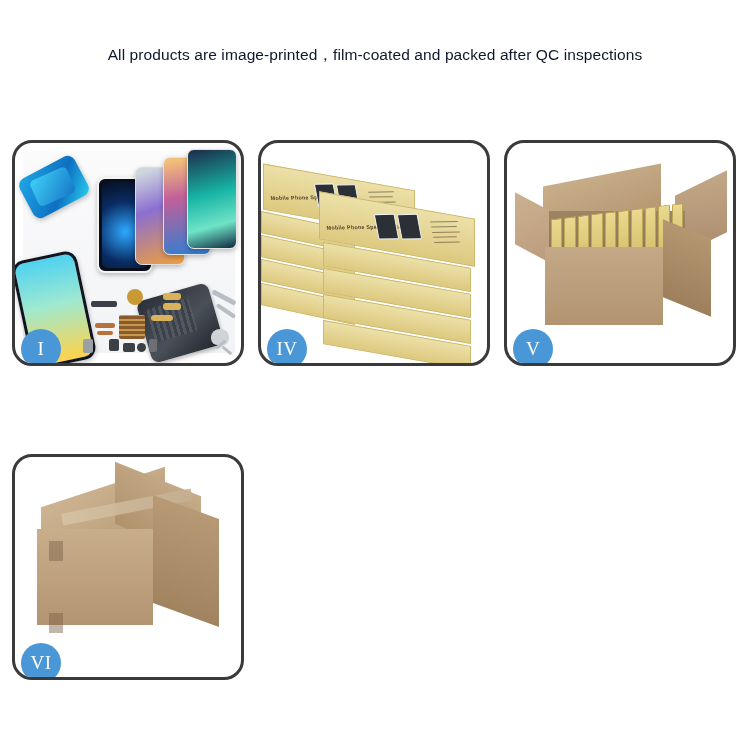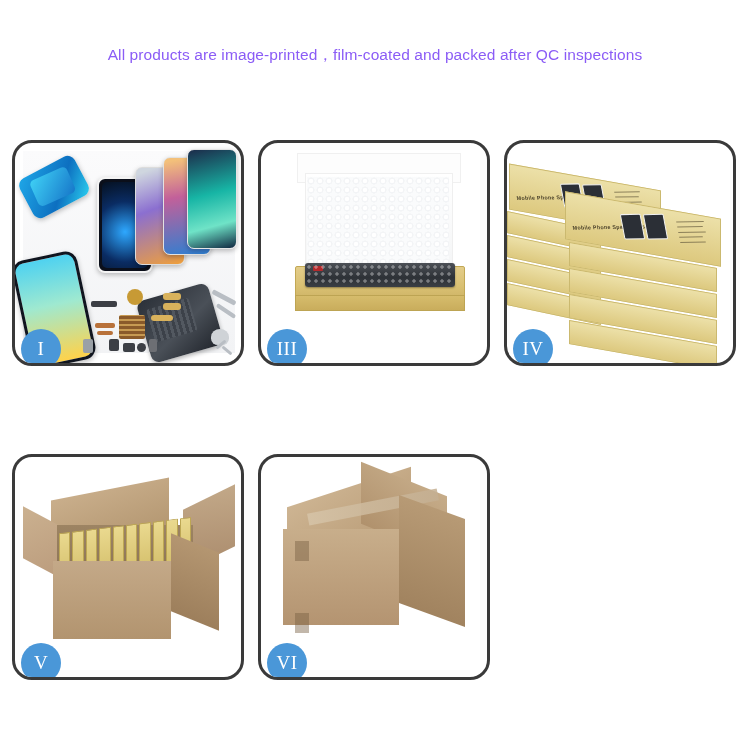--- a/index.html
+++ b/index.html
@@ -9,21 +9,21 @@
     font-family:"Liberation Sans", sans-serif;
     overflow:hidden;
     position:relative;
   }
   .header{width:100%;text-align:center;padding-top:34px;box-sizing:border-box;}
   .title{
     font-size:33px;font-weight:700;letter-spacing:1.6px;color:#111;
     line-height:1.05;white-space:nowrap;
   }
   .subtitle{
-    margin-top:11px;font-size:15.5px;color:#8b5cf6;letter-spacing:.1px;white-space:nowrap;
+    margin-top:11px;font-size:15.5px;color:#0f172a;letter-spacing:.1px;white-space:nowrap;
   }
   .grid{
     position:absolute;left:12px;top:140px;width:726px;
     display:grid;grid-template-columns:repeat(3,232px);
     grid-column-gap:14px;grid-row-gap:88px;
   }
   .panel{
     position:relative;width:232px;height:226px;
     border:3px solid #3a3a3a;border-radius:20px;
     background:#ffffff;overflow:hidden;box-sizing:border-box;
@@ -182,33 +182,20 @@
       <div class="tool" style="left:196px;top:152px;width:26px;height:5px;transform:rotate(28deg);"></div>
       <div class="tool" style="left:200px;top:166px;width:22px;height:4px;transform:rotate(34deg);"></div>
       <div class="tool" style="left:196px;top:186px;width:18px;height:16px;background:#cfd3d7;border-radius:50% 50% 40% 40%;"></div>
       <div class="tool" style="left:200px;top:200px;width:12px;height:3px;transform:rotate(-40deg);"></div>
       <div class="tool" style="left:206px;top:206px;width:12px;height:3px;transform:rotate(40deg);"></div>
     </div>
     <div class="badge">I</div>
   </div>
 
 
-  <div class="panel">
-    <div class="stage">
-      <div class="p3lid"></div>
-      <div class="p3inner"></div>
-      <div class="p3foam"></div>
-      <div class="p3tray"></div>
-      <div class="p3slab">
-          <span class="p3red"></span>
-        </div>
-      <div class="p3front"></div>
-    </div>
-    <div class="badge">III</div>
-  </div>
 
   <div class="panel">
     <div class="stage">
       <div class="stack">
 
         <div class="sbox" style="left:0px;top:62px;width:92px;height:20px;transform:skewY(12deg);">
             <div class="face"></div>
           </div>
         <div class="sbox" style="left:0px;top:86px;width:92px;height:20px;transform:skewY(12deg);">
             <div class="face"></div>

